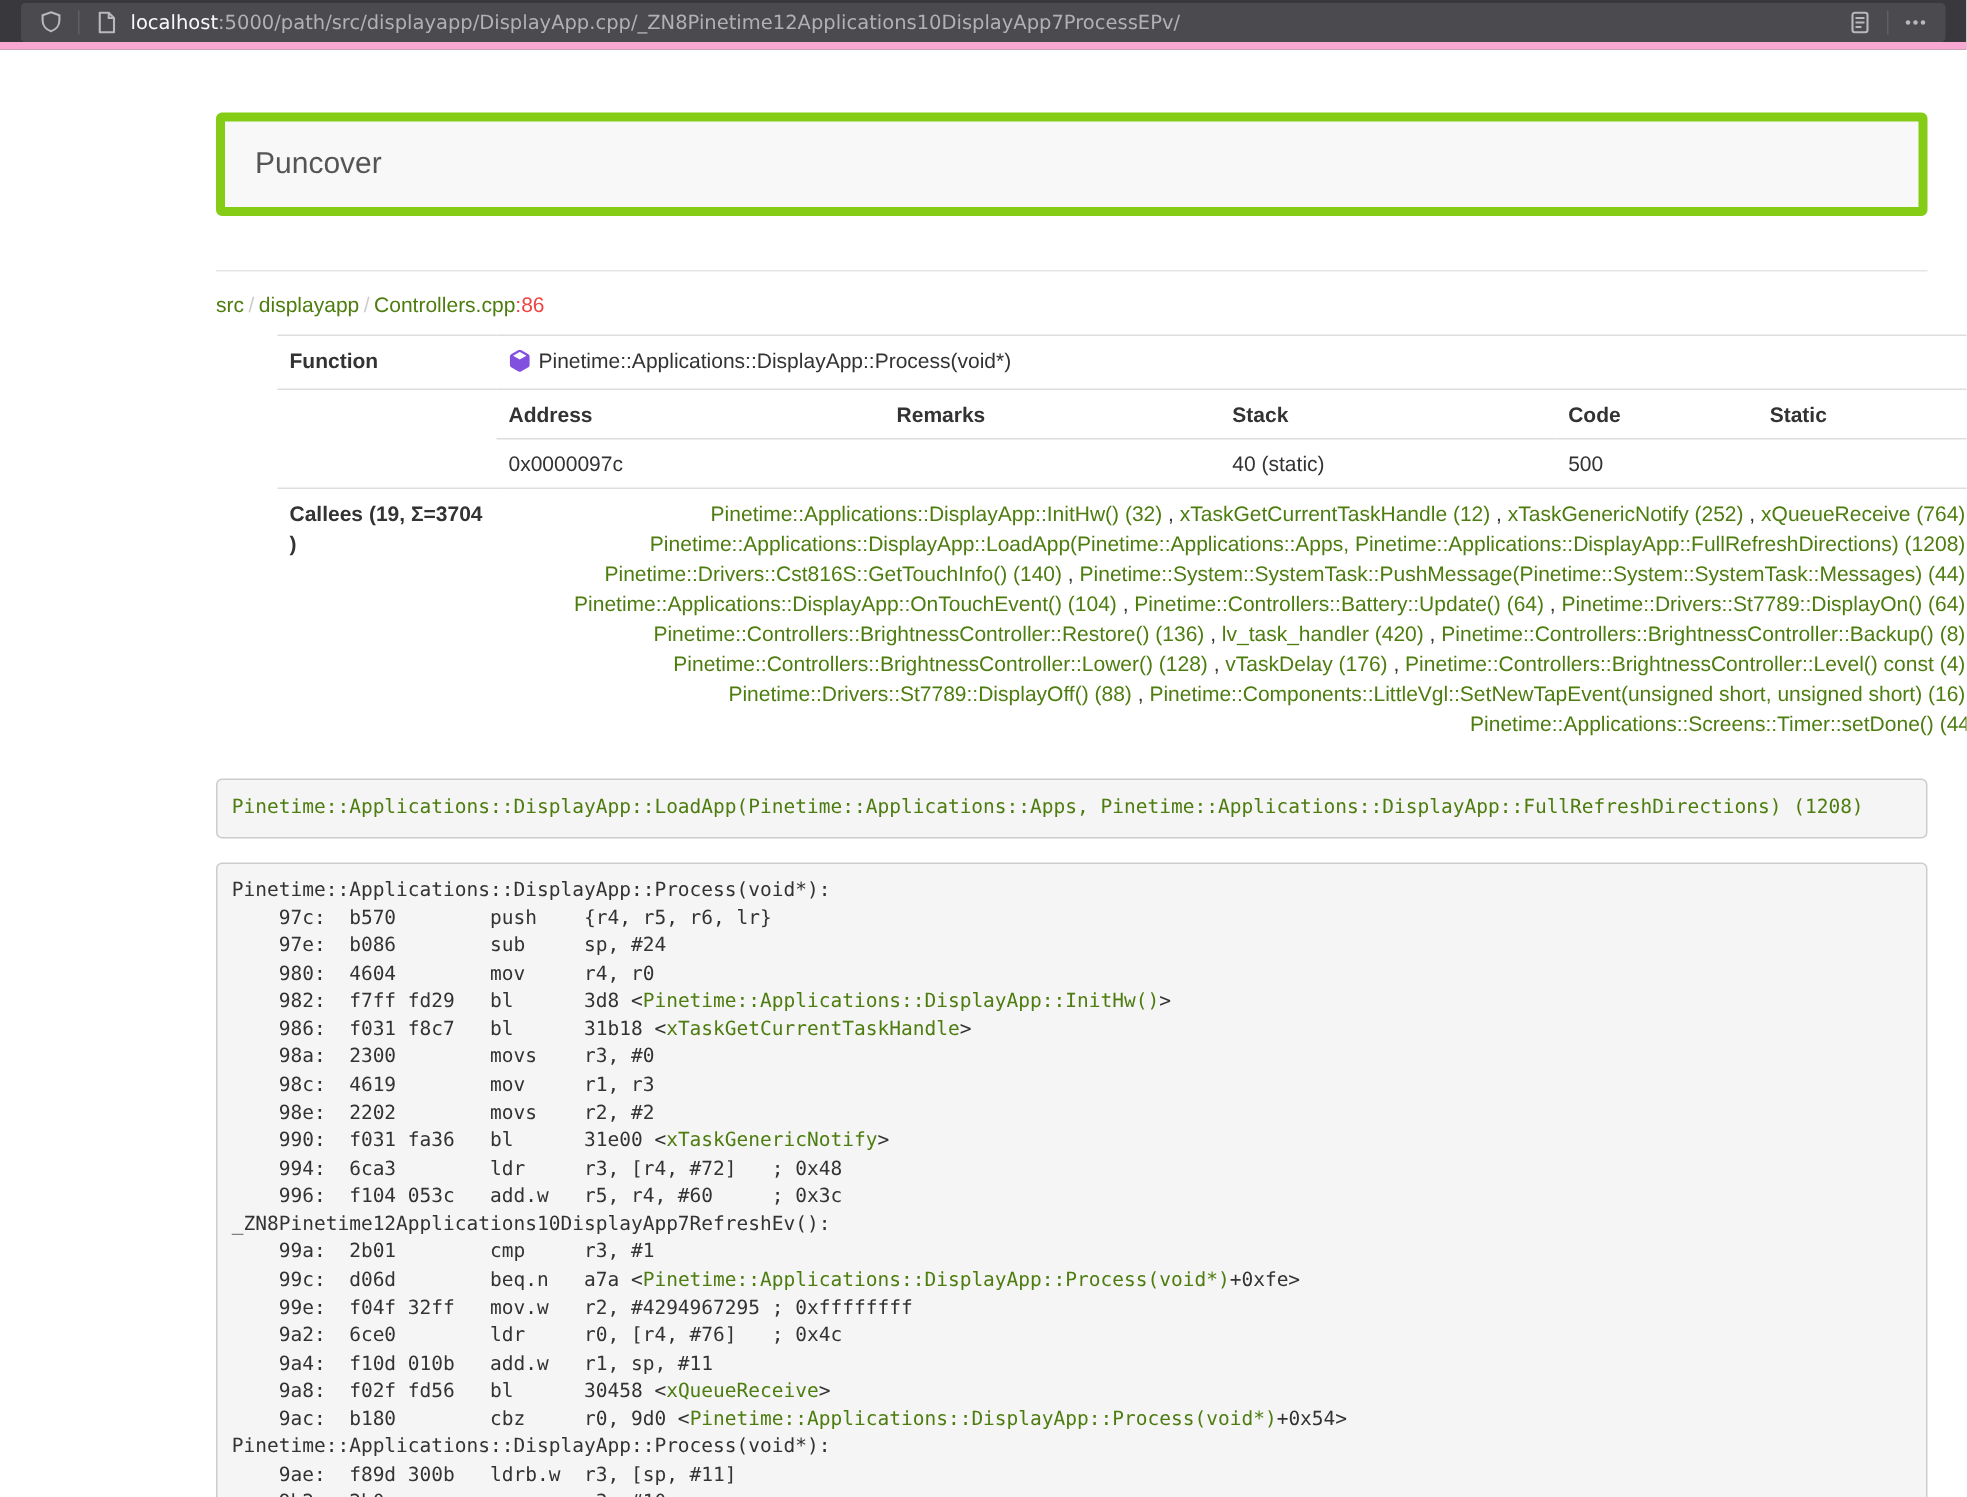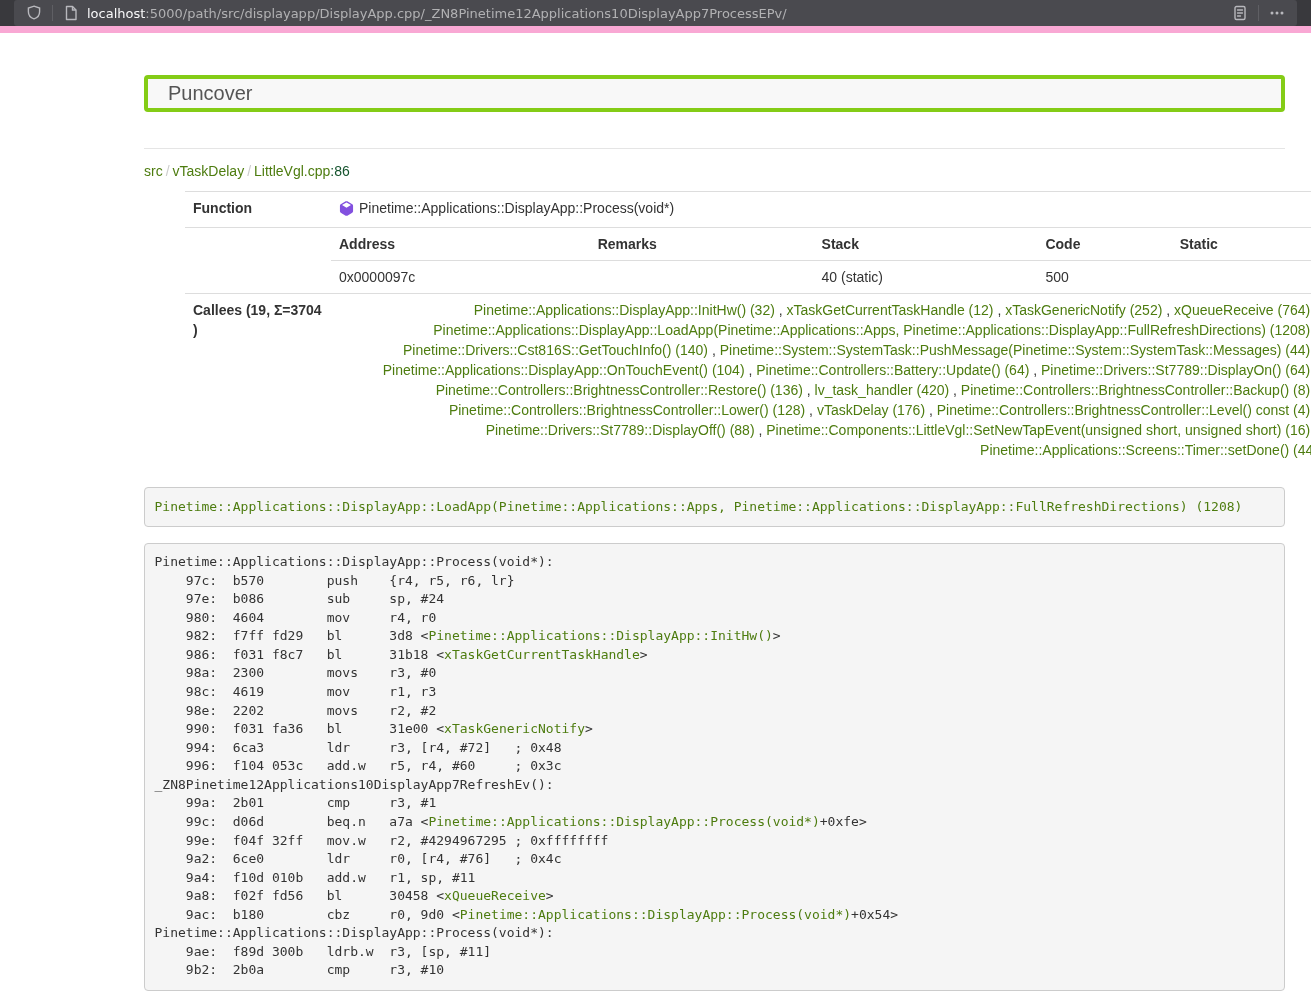--- a/index.html
+++ b/index.html
@@ -4,43 +4,43 @@
 <style>
   * { box-sizing: border-box; }
   html,body { margin:0; padding:0; }
   body {
     width:1311px; height:998px; overflow:hidden; background:#fff;
     font-family:"Liberation Sans", sans-serif; font-size:14px; color:#333;
   }
   
   .toolbar {
     height:33px; background:#39393d; display:flex; align-items:flex-end;
-    padding:0 14px; border-bottom:7px solid #f9a8d4;
+    padding:0 14px; border-bottom:5px solid #f9a8d4;
     font-family:"DejaVu Sans", sans-serif;
   }
   .url-bar {
     flex:1; height:26px; background:#4a4a4f; border-radius:3px;
     display:flex; align-items:center; padding:0 10px; color:#b1b1b3; font-size:13px;
   }
   .tb-icon { display:inline-flex; align-items:center; justify-content:center; width:20px; height:20px; flex:0 0 auto; }
   .tb-icon svg { display:block; }
   .tb-sep { width:1px; height:16px; background:#5f5f64; margin:0 8px; flex:0 0 auto; }
   .url-text { margin-left:6px; white-space:nowrap; overflow:hidden; flex:1; }
   .url-host { color:#f9f9fa; }
   .url-path { color:#b1b1b3; }
   
   .page { margin-left:144px; width:1141px; }
   .panel {
-    margin-top:42px; background:#f8f8f8; border:4px solid #84cc16; border-radius:4px;
-    padding:3px 20px; font-size:20px; color:#555;
+    margin-top:42px; background:#f8f8f8; border:6px solid #84cc16; border-radius:4px;
+    padding:17px 20px; font-size:20px; color:#555;
   }
   hr.divider { border:none; border-top:1px solid #e5e5e5; margin:36px 0 14px 0; }
   .breadcrumb { font-size:14px; margin:0 0 12px 0; }
   .breadcrumb .sep { color:#ccc; padding:0 3px; }
-  .breadcrumb .suffix { color:#14532d; }
+  .breadcrumb .suffix { color:#ef4444; }
   a.lnk { color:#4d7c0f; text-decoration:none; }
   
   table.ftable { width:100%; border-collapse:collapse; font-size:14px;margin-left:41px; }
   table.ftable > tbody > tr > th,
   table.ftable > tbody > tr > td {
     border-top:1px solid #ddd; padding:6px 8px; text-align:left; vertical-align:top;
     font-weight:normal; line-height:20px;
   }
   table.ftable > tbody > tr > th.label-col { width:146px; font-weight:bold; color:#333; }
   table.ftable > tbody > tr > td.nopad { padding:0; }
@@ -96,21 +96,21 @@
 
 <div class="page">
 
   <div class="panel">
     <span>Puncover</span>
   </div>
 
   <hr class="divider">
 
   <div class="breadcrumb">
-    <a href="#" class="lnk">src</a><span class="sep">/</span><a href="#" class="lnk">vTaskDelay</a><span class="sep">/</span><a href="#" class="lnk">LittleVgl.cpp</a><span class="suffix">:86</span>
+    <a href="#" class="lnk">src</a><span class="sep">/</span><a href="#" class="lnk">displayapp</a><span class="sep">/</span><a href="#" class="lnk">Controllers.cpp</a><span class="suffix">:86</span>
   </div>
 
   <table class="ftable">
     <tbody>
       <tr>
         <th class="label-col">Function</th>
         <td>
           <span class="cube">
             <svg width="15" height="15" viewBox="0 0 16 16">
                 <path fill="#8250df" d="M8.878.392a1.75 1.75 0 0 0-1.756 0l-5.25 3.045A1.75 1.75 0 0 0 1 4.951v6.098c0 .624.332 1.2.872 1.514l5.25 3.045a1.75 1.75 0 0 0 1.756 0l5.25-3.045c.54-.313.872-.89.872-1.514V4.951c0-.624-.332-1.2-.872-1.514L8.878.392ZM7.875 1.69a.25.25 0 0 1 .25 0l4.63 2.685L8 7.133 3.245 4.375l4.63-2.685ZM2.5 5.677v5.372c0 .09.047.171.125.216l4.625 2.683V8.432L2.5 5.677Zm6.25 8.271 4.625-2.683a.25.25 0 0 0 .125-.216V5.677L8.75 8.432v5.516Z"></path>

